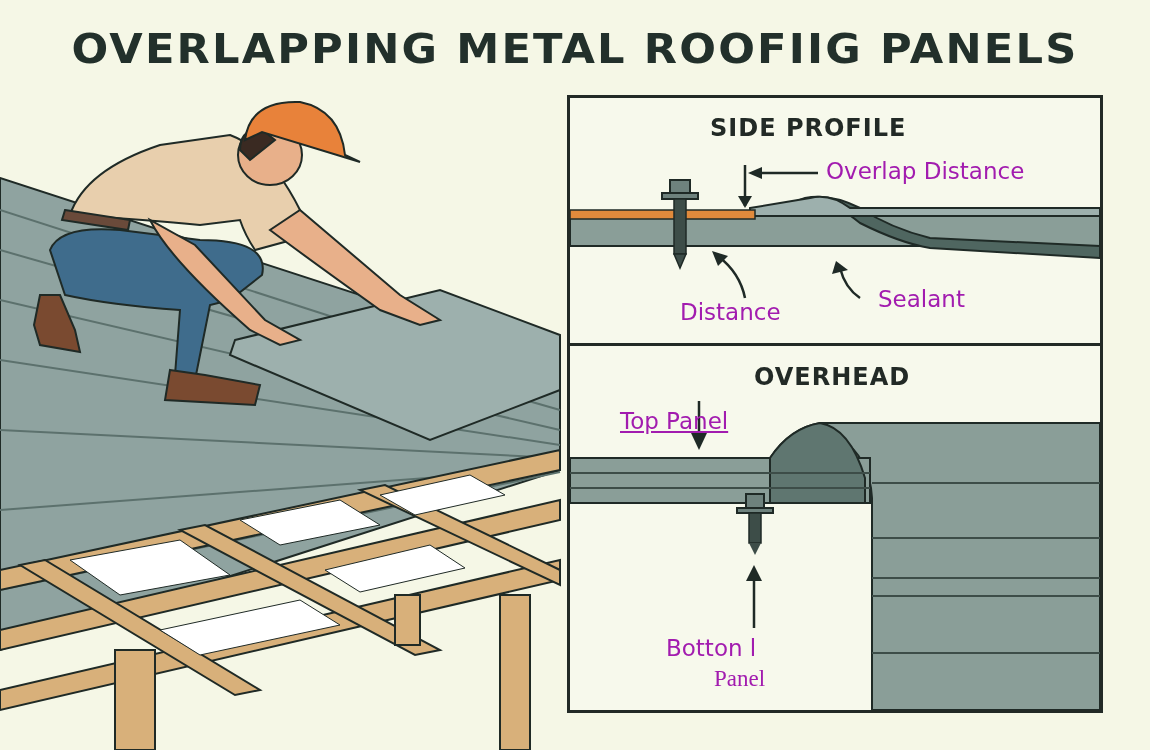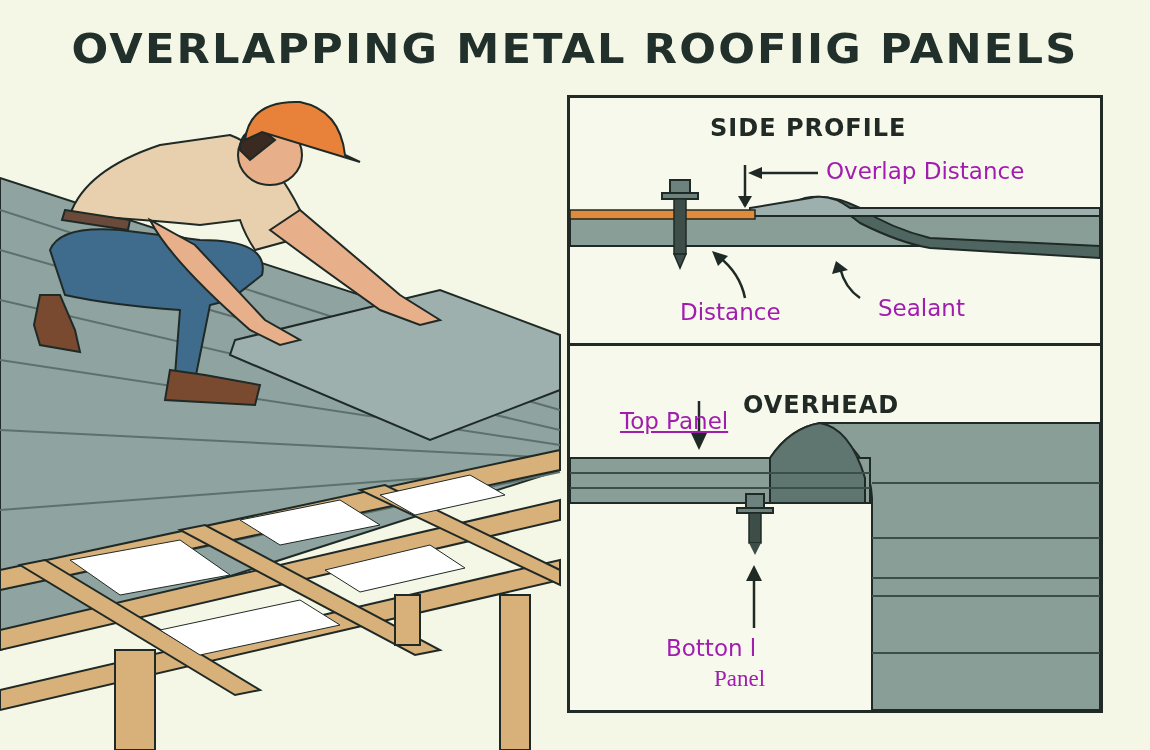--- a/index.html
+++ b/index.html
@@ -120,21 +120,21 @@
     <line x1="129" y1="303" x2="129" y2="345" stroke="#1f2a26" stroke-width="2.5"></line>
     <polygon points="121,335 137,335 129,352" fill="#1f2a26"></polygon>
 
     <line x1="184" y1="480" x2="184" y2="530" stroke="#1f2a26" stroke-width="2.5"></line>
     <polygon points="176,483 192,483 184,467" fill="#1f2a26"></polygon>
   </svg>
 
   <div class="sec-title" style="left:140px;top:16px;">SIDE PROFILE</div>
   <div class="lbl" style="left:256px;top:60px;">Overlap Distance</div>
   <div class="lbl" style="left:110px;top:201px;">Distance</div>
-  <div class="lbl" style="left:308px;top:188px;margin-top:9px;">Sealant</div>
+  <div class="lbl" style="left:308px;top:188px;">Sealant</div>
 
   <div class="divider"></div>
 
-  <div class="sec-title" style="left:173px;top:265px;margin-top:28px;">OVERHEAD</div>
+  <div class="sec-title" style="left:184px;top:265px;">OVERHEAD</div>
   <div class="lbl" style="left:50px;top:310px;text-decoration:underline;">Top Panel</div>
   <div class="lbl" style="left:96px;top:537px;text-align:right;">Botton l</div>
   <div class="lbl" style="left:144px;top:568px;font-family:Liberation Serif, serif;">Panel</div>
 </div>
 
 </body></html>

